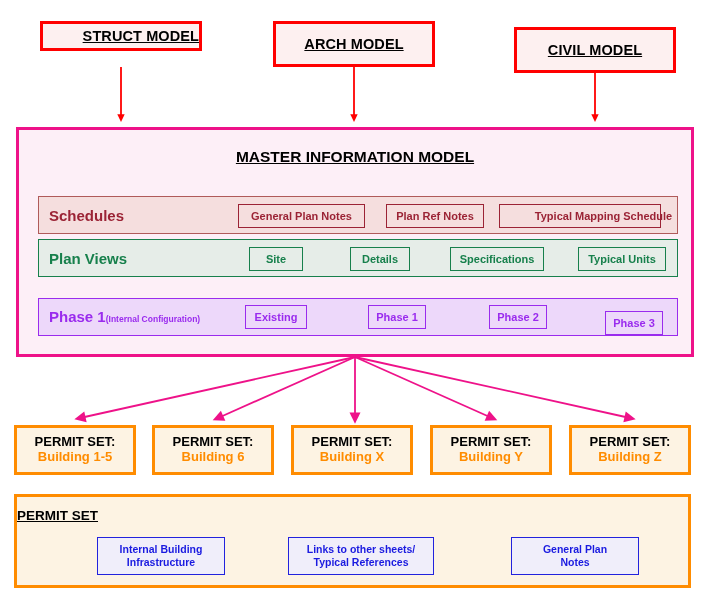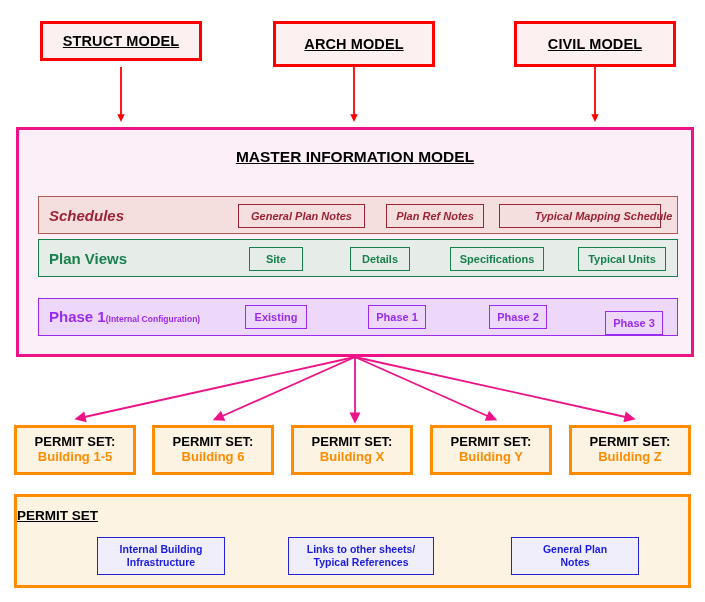--- a/index.html
+++ b/index.html
@@ -85,21 +85,21 @@
     border-style: solid;
     display: flex;
     align-items: center;
     justify-content: center;
     font-size: 11px;
     font-weight: bold;
     white-space: nowrap;
   }
 
   
-  .row-sched { border: 1.6px solid #B05A5A; background: #F5DEDE; font-style: italic; }
+  .row-sched { border: 1.6px solid #B05A5A; background: #F5DEDE; }
   .row-sched .cat-label { color: #9B2335; font-size: 15px; }
   .chip-sched { border-color: #9B2335; background: #F5DEDE; color: #9B2335; }
 
   
   .row-plan { border: 1.6px solid #17804C; background: #E6EDE8; }
   .row-plan .cat-label { color: #17804C; font-size: 15px; }
   .chip-plan { border-color: #17804C; background: #E6EDE8; color: #17804C; }
 
   
   .row-phase { border: 1.6px solid #9A2BEE; background: #EDD8FA; }
@@ -182,29 +182,29 @@
     <line x1="354" y1="67" x2="354" y2="118" stroke="#FF0000" stroke-width="1.8" marker-end="url(#ah-red)"></line>
     <line x1="595" y1="67" x2="595" y2="118" stroke="#FF0000" stroke-width="1.8" marker-end="url(#ah-red)"></line>
 
     <line x1="355" y1="357" x2="80" y2="418" stroke="#EE1289" stroke-width="1.8" marker-end="url(#ah-mag)"></line>
     <line x1="355" y1="357" x2="218" y2="418" stroke="#EE1289" stroke-width="1.8" marker-end="url(#ah-mag)"></line>
     <line x1="355" y1="357" x2="355" y2="418" stroke="#EE1289" stroke-width="1.8" marker-end="url(#ah-mag)"></line>
     <line x1="355" y1="357" x2="492" y2="418" stroke="#EE1289" stroke-width="1.8" marker-end="url(#ah-mag)"></line>
     <line x1="355" y1="357" x2="630" y2="418" stroke="#EE1289" stroke-width="1.8" marker-end="url(#ah-mag)"></line>
   </svg>
 
-  <div class="box model-box" style="left:40px; top:21px; width:162px; height:40px;">
+  <div class="box model-box" style="left:40px; top:21px; width:162px; height:30px;justify-content:flex-end;">
     <span class="lbl">STRUCT MODEL</span>
   </div>
 
   <div class="box model-box" style="left:273px; top:21px; width:162px; height:46px;">
     <span class="lbl">ARCH MODEL</span>
   </div>
 
-  <div class="box model-box" style="left:514px; top:21px; width:162px; height:46px;">
+  <div class="box model-box" style="left:514px; top:27px; width:162px; height:46px;">
     <span class="lbl">CIVIL MODEL</span>
   </div>
 
   <div class="box" id="master-box" style="left:16px; top:127px; width:678px; height:230px;">
 
     <div id="master-title">MASTER INFORMATION MODEL</div>
 
     <div class="cat-row row-sched" style="left:19px; top:66px; width:640px; height:38px;">
       <div class="cat-label" style="left:10px; top:10px;">Schedules</div>
       <div class="chip chip-sched" style="left:199px; top:7px; width:127px; height:24px;">

